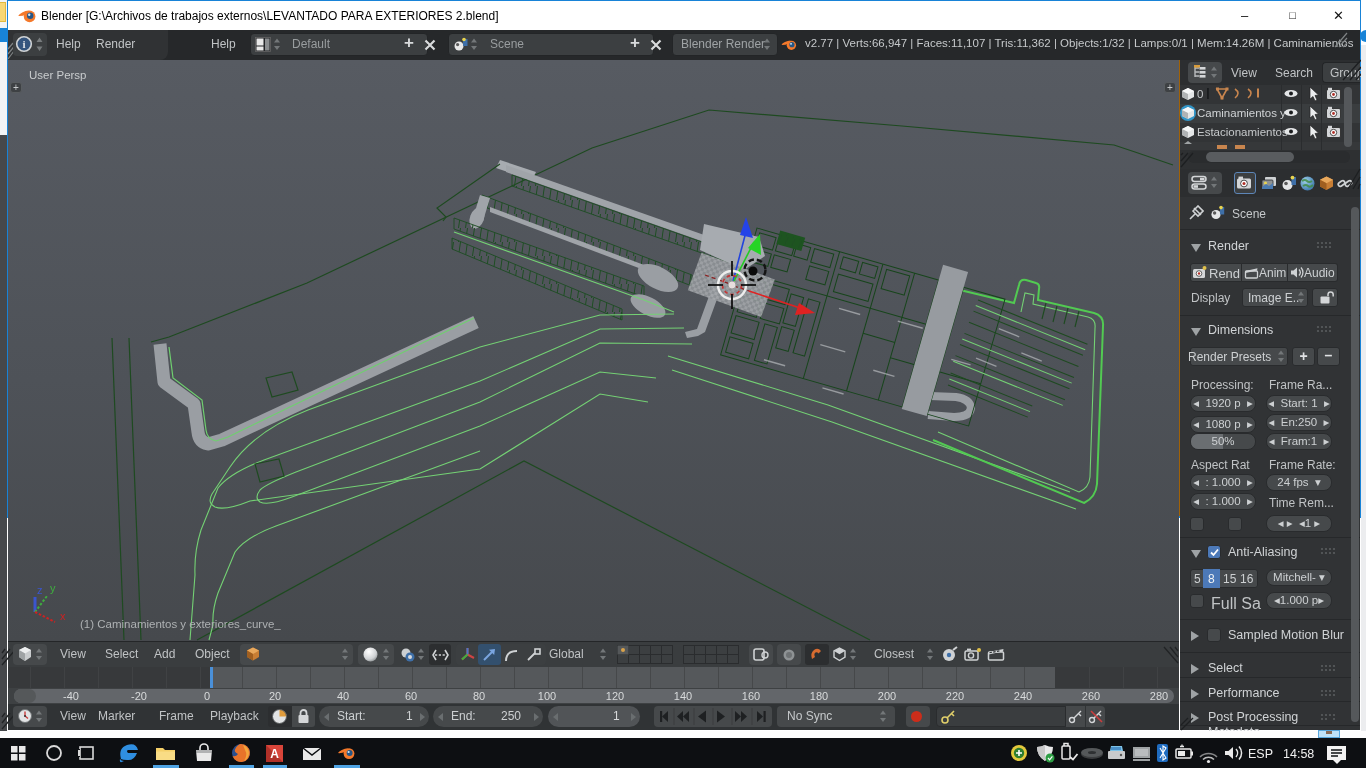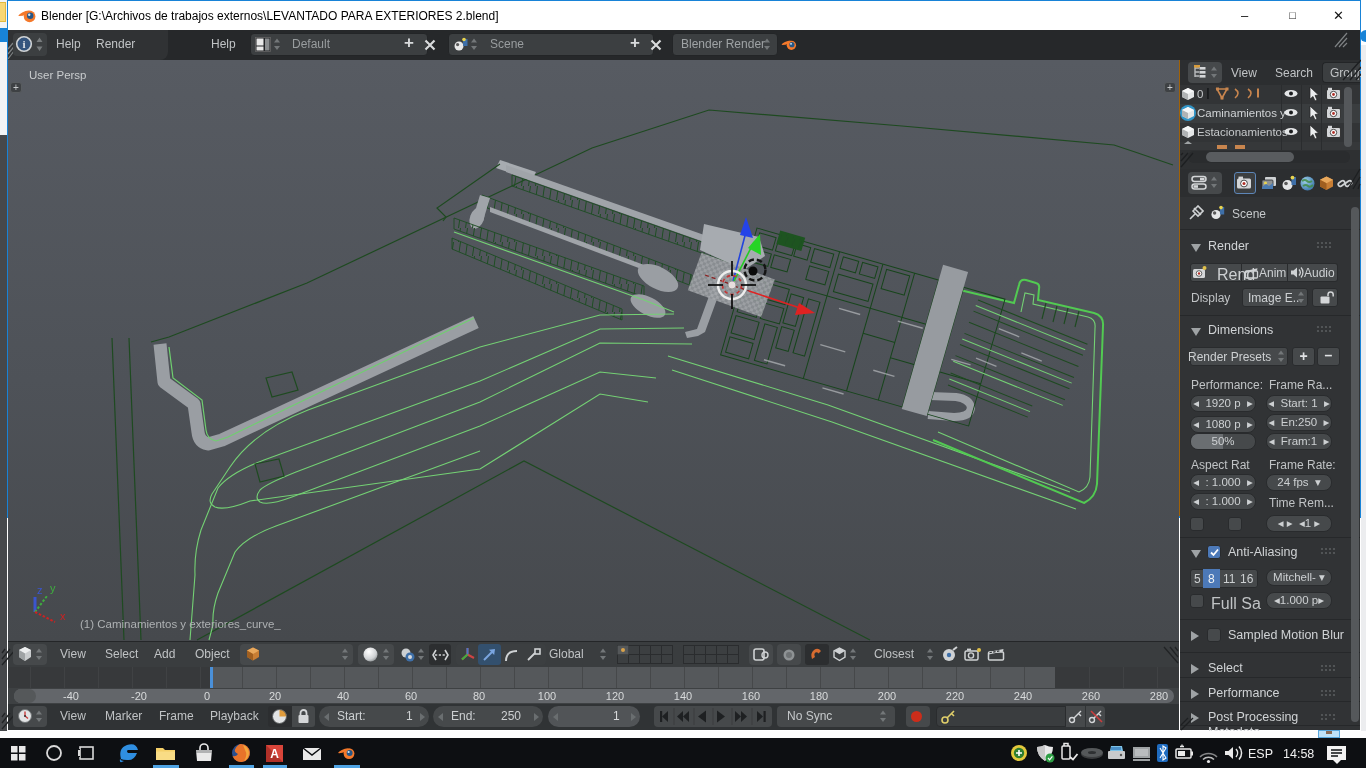--- a/index.html
+++ b/index.html
@@ -108,20 +108,21 @@
       <svg class="abs" style="left:755px;top:7px;" width="8" height="15" viewBox="0 0 8 15">
           <path d="M1 5.5 L4 1.5 L7 5.5 Z M1 9 L4 13 L7 9 Z" fill="#737779"></path>
         </svg>
 
       <svg class="abs" style="left:772px;top:6px;" width="19" height="17" viewBox="0 0 21 19">
         <circle cx="12.6" cy="10.4" r="5.2" fill="#f4792b"></circle>
         <circle cx="13.2" cy="9.7" r="2.9" fill="#265787"></circle>
         <circle cx="12.2" cy="8.8" r="1.1" fill="#d8e8f4"></circle>
         <path d="M1.6 9.9 Q2.4 8.1 5.4 6.7 Q8.4 5.3 11.8 5 Q9.6 6.4 9.3 8.6 Q5.4 10.2 1.6 9.9 Z" fill="#f4792b"></path>
       </svg>
+      <span class="abs" style="left:797px;top:7px;color:#c6c9cb;font-size:11.5px;white-space:nowrap;">v2.77 | Verts:66,947 | Faces:11,107 | Tris:11,362 | Objects:1/32 | Lamps:0/1 | Mem:14.26M | Caminamientos</span>
       <svg class="abs" style="left:1324px;top:2px;" width="16" height="16" viewBox="0 0 16 16">
           <path d="M15 1 L3 15 M15 6 L7 15 M15 11 L11 15" stroke="#7e8284" stroke-width="1.2" fill="none"></path>
         </svg>
     </div>
 
     <div class="abs" id="vp">
       <svg width="1171" height="581" viewBox="0 0 1171 581">
         <defs>
           <linearGradient id="vpbg" x1="0" y1="0" x2="0" y2="1">
             <stop offset="0" stop-color="#575b62"></stop>
@@ -546,21 +547,21 @@
       <svg class="abs" style="left:9px;top:4px;" width="16" height="16" viewBox="0 0 16 16">
           <circle cx="8" cy="8" r="6.5" fill="#e2e4e5"></circle>
           <circle cx="8" cy="8" r="6.5" fill="none" stroke="#707476" stroke-width="1"></circle>
           <path d="M8 8 L8 3.5 M8 8 L11 10.5" stroke="#cc3d3d" stroke-width="1.4"></path>
           <circle cx="8" cy="8" r="1" fill="#333"></circle>
         </svg>
       <svg class="abs" style="left:27px;top:5px;" width="8" height="15" viewBox="0 0 8 15">
           <path d="M1 5.5 L4 1.5 L7 5.5 Z M1 9 L4 13 L7 9 Z" fill="#737779"></path>
         </svg>
       <span class="menu" style="left:52px;top:5px;">View</span>
-      <span class="menu" style="left:97px;top:5px;">Marker</span>
+      <span class="menu" style="left:90px;top:5px;">Marker</span>
       <span class="menu" style="left:151px;top:5px;">Frame</span>
       <span class="menu" style="left:202px;top:5px;">Playback</span>
       <div class="abs" style="left:260px;top:2px;width:24px;height:21px;background:#2c2e30;border-radius:3px 0 0 3px;"></div>
       <svg class="abs" style="left:263px;top:4px;" width="17" height="17" viewBox="0 0 17 17">
           <circle cx="8.5" cy="8.5" r="7" fill="#e2e4e5"></circle>
           <path d="M8.5 8.5 L8.5 1.5 A7 7 0 0 1 15.5 8.5 Z" fill="#e09c3c"></path>
           <circle cx="8.5" cy="8.5" r="7" fill="none" stroke="#55585a" stroke-width="1"></circle>
         </svg>
       <div class="abs" style="left:284px;top:2px;width:23px;height:21px;background:#46494b;border-radius:0 3px 3px 0;"></div>
       <svg class="abs" style="left:288px;top:4px;" width="15" height="17" viewBox="0 0 15 17">
@@ -856,21 +857,21 @@
 
       <div class="abs" style="left:10px;top:94px;width:52px;height:19px;background:#46494b;border:1px solid #292b2d;border-radius:3px 0 0 3px;"></div>
       <div class="abs" style="left:62px;top:94px;width:46px;height:19px;background:#46494b;border:1px solid #292b2d;border-left:none;"></div>
       <div class="abs" style="left:108px;top:94px;width:50px;height:19px;background:#46494b;border:1px solid #292b2d;border-left:none;border-radius:0 3px 3px 0;"></div>
       <svg class="abs" style="left:12px;top:96px;" width="16" height="15" viewBox="0 0 16 15">
           <rect x="1" y="4" width="12" height="9" rx="1.5" fill="#d4d6d8"></rect>
           <circle cx="7" cy="8.5" r="2.8" fill="#fff" stroke="#222" stroke-width="0.7"></circle>
           <circle cx="7" cy="8.5" r="1.2" fill="#b03028"></circle>
           <circle cx="12.5" cy="3" r="2" fill="#e0c04a"></circle>
         </svg>
-      <span class="abs" style="left:29px;top:97px;font-size:16px;color:#cdd0d2;margin-left:8px;">Rend</span>
+      <span class="abs" style="left:29px;top:97px;font-size:13px;color:#cdd0d2;">Rend</span>
       <svg class="abs" style="left:64px;top:96px;" width="16" height="15" viewBox="0 0 16 15">
           <rect x="1.5" y="6" width="12" height="7" rx="1" fill="none" stroke="#cfd2d4" stroke-width="1.3"></rect>
           <path d="M1.5 6 L13.5 3.2 L13 5.4 L1.5 8 Z" fill="#cfd2d4"></path>
         </svg>
       <span class="abs" style="left:79px;top:97px;font-size:12px;color:#cdd0d2;">Anim</span>
       <svg class="abs" style="left:110px;top:96px;" width="15" height="15" viewBox="0 0 15 15">
           <path d="M1 5.5 h2.5 l3.5 -3 v10 l-3.5 -3 H1 Z" fill="#cfd2d4"></path>
           <path d="M9 4.5 A 4.5 4.5 0 0 1 9 10.5 M11 2.5 A 7.5 7.5 0 0 1 11 12.5" stroke="#cfd2d4" stroke-width="1.3" fill="none"></path>
         </svg>
       <span class="abs" style="left:124px;top:97px;font-size:12px;color:#cdd0d2;">Audio</span>
@@ -904,21 +905,21 @@
             <circle cx="14" cy="6" r="1.1"></circle>
           </g>
         </svg>
       <div class="abs" style="left:10px;top:178px;width:98px;height:19px;background:#46494b;border:1px solid #292b2d;border-radius:3px;"></div>
       <span class="abs" style="left:8px;top:181px;font-size:12px;color:#cdd0d2;">Render Presets</span>
       <svg class="abs" style="left:97px;top:180px;" width="8" height="15" viewBox="0 0 8 15">
           <path d="M1 5.5 L4 1.5 L7 5.5 Z M1 9 L4 13 L7 9 Z" fill="#737779"></path>
         </svg>
       <div class="abs" style="left:112px;top:178px;width:23px;height:19px;background:#46494b;border:1px solid #292b2d;border-radius:3px;color:#e0e2e4;text-align:center;line-height:17px;font-size:14px;font-weight:bold;">+</div>
       <div class="abs" style="left:137px;top:178px;width:23px;height:19px;background:#46494b;border:1px solid #292b2d;border-radius:3px;color:#e0e2e4;text-align:center;line-height:15px;font-size:14px;font-weight:bold;">–</div>
-      <span class="abs" style="left:11px;top:209px;font-size:12px;color:#c0c3c5;">Performance:</span>
+      <span class="abs" style="left:11px;top:209px;font-size:12px;color:#c0c3c5;">Processing:</span>
       <span class="abs" style="left:89px;top:209px;font-size:12px;color:#c0c3c5;">Frame Ra...</span>
 
       <div class="abs field2" style="left:10px;top:226px;">◂&nbsp;&nbsp;1920 p&nbsp;&nbsp;▸</div>
       <div class="abs field2" style="left:86px;top:226px;">◂&nbsp;&nbsp;Start: 1&nbsp;&nbsp;▸</div>
       <div class="abs field2" style="left:10px;top:247px;">◂&nbsp;&nbsp;1080 p&nbsp;&nbsp;▸</div>
       <div class="abs field2" style="left:86px;top:245px;">◂&nbsp;&nbsp;En:250&nbsp;&nbsp;▸</div>
       <div class="abs field2" style="left:10px;top:264px;overflow:hidden;"><div style="position:absolute;left:0;top:0;width:50%;height:100%;background:#6a6e71;"></div><span style="position:relative;">50%</span></div>
       <div class="abs field2" style="left:86px;top:264px;">◂&nbsp;&nbsp;Fram:1&nbsp;&nbsp;▸</div>
       <span class="abs" style="left:11px;top:289px;font-size:12px;color:#c0c3c5;">Aspect Rat</span>
       <span class="abs" style="left:89px;top:289px;font-size:12px;color:#c0c3c5;">Frame Rate:</span>
@@ -948,21 +949,21 @@
             <circle cx="2" cy="6" r="1.1"></circle>
             <circle cx="6" cy="6" r="1.1"></circle>
             <circle cx="10" cy="6" r="1.1"></circle>
             <circle cx="14" cy="6" r="1.1"></circle>
           </g>
         </svg>
       <div class="abs" style="left:10px;top:400px;width:68px;height:19px;background:#46494b;border:1px solid #292b2d;border-radius:3px;"></div>
       <div class="abs" style="left:23px;top:400px;width:17px;height:19px;background:#4c79b8;"></div>
       <span class="abs" style="left:14px;top:403px;font-size:12px;color:#cdd0d2;">5</span>
       <span class="abs" style="left:28px;top:403px;font-size:12px;color:#f0f2f3;">8</span>
-      <span class="abs" style="left:43px;top:403px;font-size:12px;color:#cdd0d2;">11</span>
+      <span class="abs" style="left:43px;top:403px;font-size:12px;color:#cdd0d2;">15</span>
       <span class="abs" style="left:60px;top:403px;font-size:12px;color:#cdd0d2;">16</span>
       <div class="abs field2" style="left:86px;top:400px;">Mitchell-&nbsp;▾</div>
       <div class="abs" style="left:10px;top:425px;width:14px;height:14px;background:#46494b;border:1px solid #292b2d;border-radius:3px;"></div>
       <span class="abs" style="left:31px;top:426px;font-size:16px;color:#c0c3c5;">Full Sa</span>
       <div class="abs field2" style="left:86px;top:423px;">◂1.000 p▸</div>
 
       <div class="abs" style="left:0;top:450px;width:180px;height:1px;background:#26282a;"></div>
       <svg class="abs" style="left:10px;top:461px;" width="10" height="12" viewBox="0 0 10 12">
           <path d="M1 1 L9 6 L1 11 Z" fill="#9fa3a5"></path>
         </svg>

